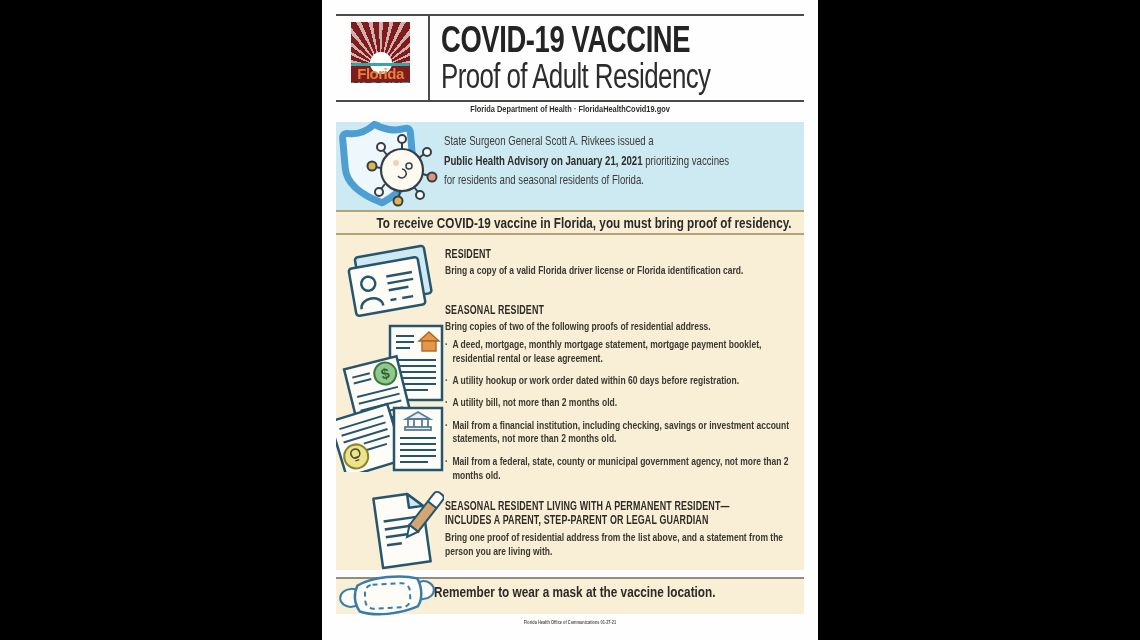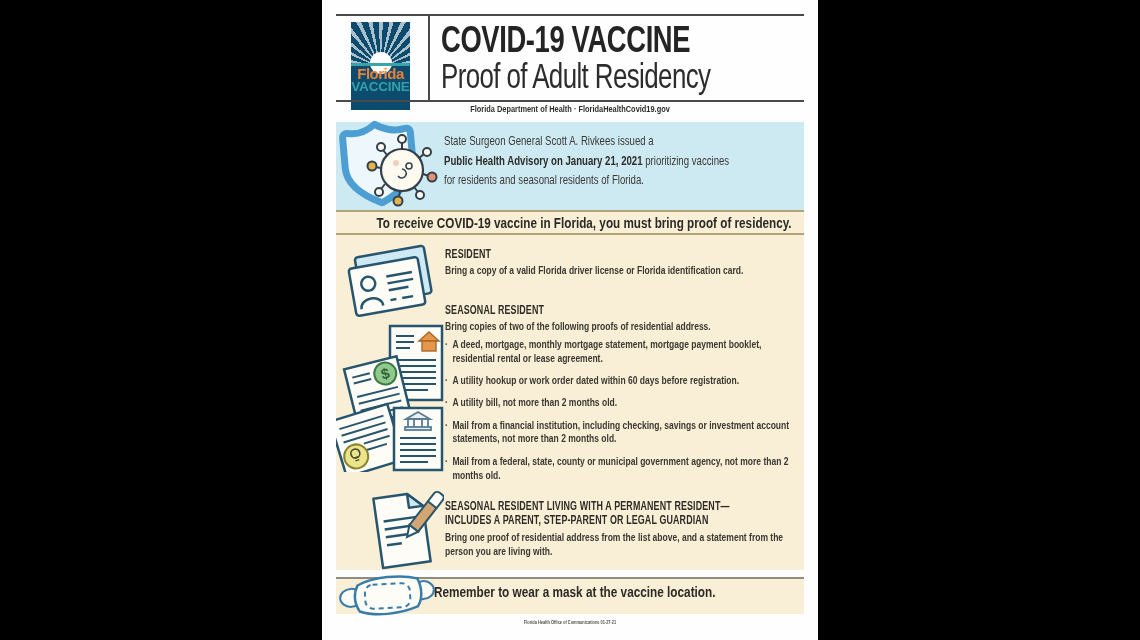--- a/index.html
+++ b/index.html
@@ -6,21 +6,21 @@
     font-family:"Liberation Sans",sans-serif;-webkit-font-smoothing:antialiased;}
   .page{position:absolute;left:322px;top:0;width:496px;height:640px;background:#fefefe;}
   .abs{position:absolute;}
   .rule{position:absolute;left:14px;width:468px;height:2px;background:#4a4a48;}
   .tanline{position:absolute;left:14px;width:468px;height:2px;background:#b3a478;}
   .grayline{position:absolute;left:14px;width:468px;height:2px;background:#8f8c80;}
   .vrule{position:absolute;left:106px;top:14px;width:2px;height:86px;background:#4a4a48;}
   .cx{transform:scaleX(0.74);transform-origin:0 0;}
   .cxc{transform:scaleX(0.78);transform-origin:50% 0;}
   
-  .logo{position:absolute;left:29px;top:22px;width:59px;height:88px;background:#0c4a6e;overflow:hidden;}
+  .logo{position:absolute;left:29px;top:22px;width:59px;height:61px;background:#7f1d1d;overflow:hidden;}
   .logo .rays{position:absolute;left:0;top:0;width:100%;height:44px;
     background:repeating-conic-gradient(from -80deg at 50% 104%, rgba(255,255,255,.65) 0deg 5deg, rgba(255,255,255,0) 5deg 13deg);}
   .logo .sun{position:absolute;left:50%;top:30px;width:22px;height:22px;margin-left:-11px;border-radius:50%;background:#fff;}
   .logo .wave{position:absolute;left:0;top:41px;width:100%;height:3px;background:#3aa5a8;border-radius:2px;}
   .logo .t1{position:absolute;left:0;top:43px;width:100%;text-align:center;font-weight:bold;font-size:15px;color:#e8813c;letter-spacing:-0.5px;}
   .logo .t2{position:absolute;left:0;top:57px;width:100%;text-align:center;font-weight:bold;font-size:13.5px;color:#2fa3a8;letter-spacing:-0.2px;}
   .title1{position:absolute;left:119px;top:21px;font-size:37px;line-height:37px;font-weight:bold;letter-spacing:-0.5px;color:#242424;white-space:nowrap;}
   .title2{position:absolute;left:119px;top:57px;font-size:35px;line-height:37px;font-weight:400;letter-spacing:-0.8px;color:#2c2c2c;white-space:nowrap;}
   .subtitle{position:absolute;left:0;top:103px;width:100%;text-align:center;font-size:9.5px;font-weight:bold;color:#2e2d2a;}
   .advisory{position:absolute;left:14px;top:122px;width:468px;height:88px;background:#cde9f2;}

